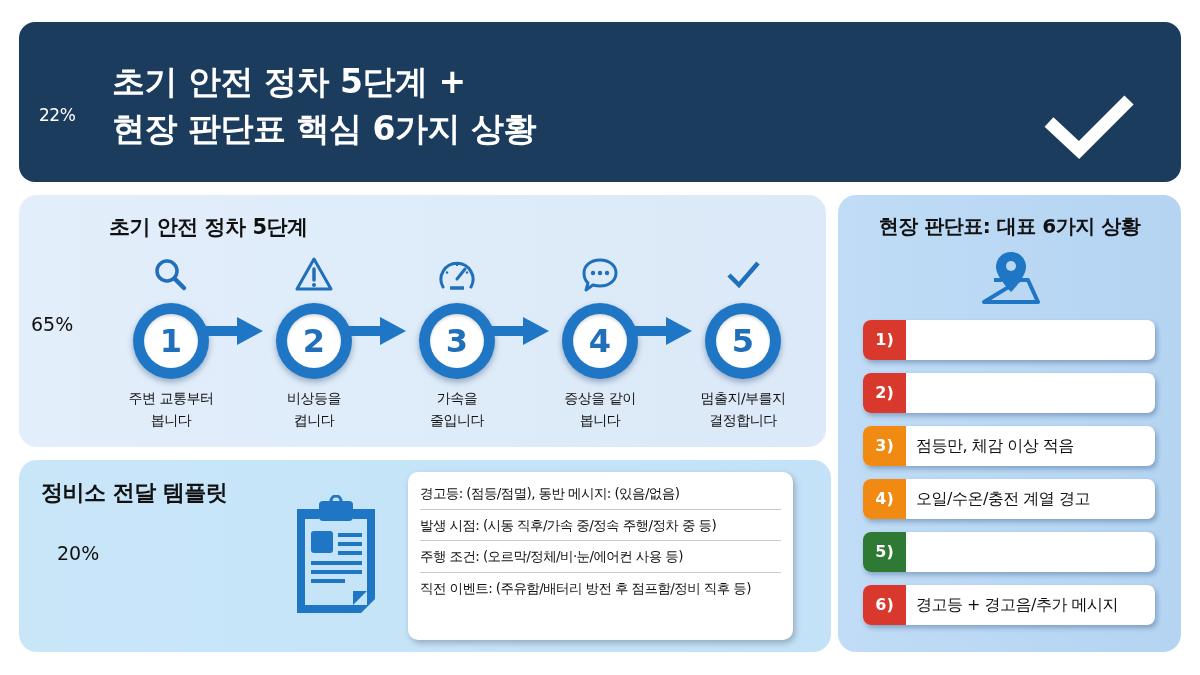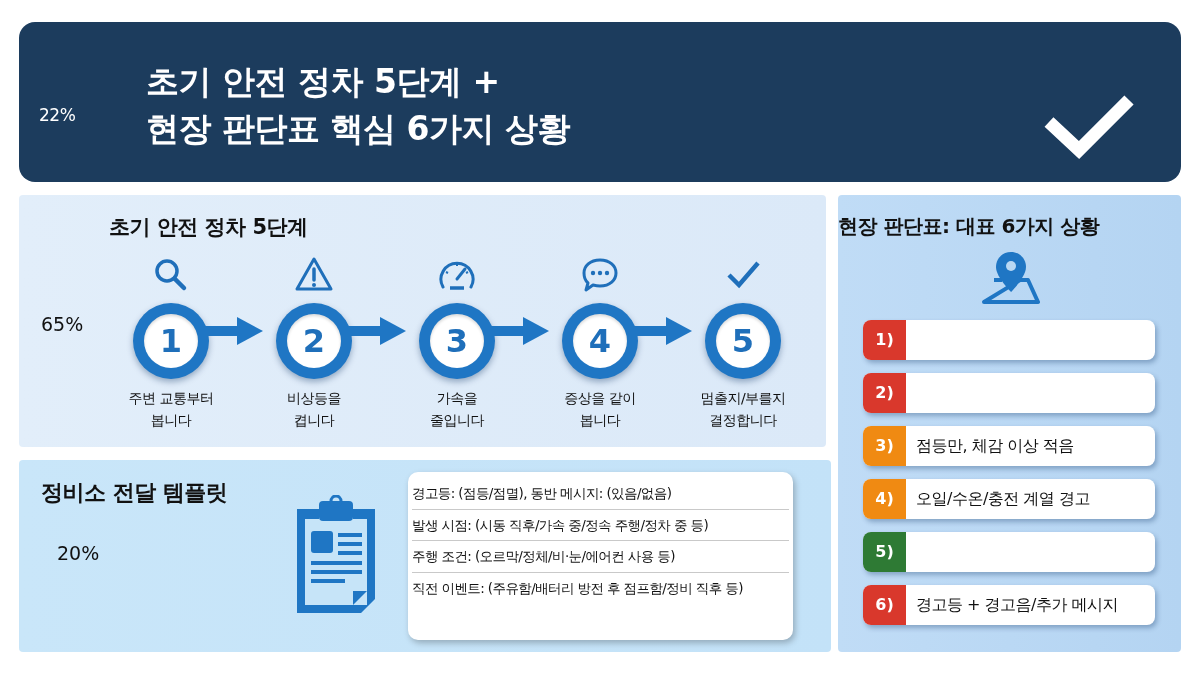--- a/index.html
+++ b/index.html
@@ -8,37 +8,37 @@
 
   .header {
     position: absolute; left: 19px; top: 22px; width: 1162px; height: 160px;
     background: #1c3c5d; border-radius: 16px;
   }
   .header .pct {
     position: absolute; left: 20px; top: 83px; color: #fff; font-size: 17px; letter-spacing: -0.5px;
   }
   .header .title {
     position: absolute; left: 93px; top: 36px; color: #fff; font-size: 33px; font-weight: bold;
-    line-height: 47px; letter-spacing: -0.5px; margin-left: 34px;
+    line-height: 47px; letter-spacing: -0.5px;
   }
   .header .check {
     position: absolute; left: 1010px; top: 62px; width: 120px; height: 80px;
   }
 
-  .panel { position: absolute; border-radius: 4px; }
+  .panel { position: absolute; border-radius: 18px; }
   .panel-steps { left: 19px; top: 195px; width: 807px; height: 252px;
     background: linear-gradient(90deg, #e2eefa 0%, #dbe9f8 100%); }
   .panel-template { left: 19px; top: 460px; width: 812px; height: 192px;
     background: linear-gradient(90deg, #c9e6f9 0%, #c3e2f8 100%); }
   .panel-situations { left: 838px; top: 195px; width: 343px; height: 457px;
     background: linear-gradient(90deg, #c0dcf6 0%, #b4d4f2 100%); }
 
   .section-title { position: absolute; font-weight: bold; color: #111; letter-spacing: -0.5px; }
   .steps-title { left: 90px; top: 18px; font-size: 21px; }
-  .steps-pct { position: absolute; left: 22px; top: 118px; font-size: 19px; }
+  .steps-pct { position: absolute; left: 12px; top: 118px; font-size: 19px; }
 
   .step { position: absolute; top: 60px; width: 130px; height: 180px; text-align: center; }
   .step .icon { position: absolute; left: 45px; top: 0; width: 40px; height: 40px; }
   .step .circle {
     position: absolute; left: 27px; top: 48px; width: 76px; height: 76px; border-radius: 50%;
     background: #1f76c4; box-shadow: 0 3px 6px rgba(0,40,90,0.35);
   }
   .step .circle .inner {
     position: absolute; left: 11px; top: 11px; width: 54px; height: 54px; border-radius: 50%;
     background: #fff; color: #1f6fba; font-size: 32px; font-weight: bold; line-height: 54px; text-align: center;
@@ -50,29 +50,29 @@
   }
   .arrow { position: absolute; top: 120px; width: 64px; height: 32px; }
 
   .template-title { left: 22px; top: 18px; font-size: 22px; }
   .template-pct { position: absolute; left: 22px; top: 82px; font-size: 19px; margin-left: 16px; }
   .clipboard { position: absolute; left: 272px; top: 35px; width: 90px; height: 120px; }
 
   .template-card {
     position: absolute; left: 389px; top: 12px; width: 385px; height: 168px;
     background: #fff; border-radius: 10px; box-shadow: 2px 3px 6px rgba(0,0,0,0.25);
-    padding: 6px 4px;
+    padding: 6px 12px;
   }
   .template-row {
     height: 31.5px; line-height: 31.5px; font-size: 13.5px; color: #111; white-space: nowrap;
     border-bottom: 1px solid #c9c9c9; letter-spacing: -0.6px; overflow: hidden;
   }
   .template-row:last-child { border-bottom: none; }
 
-  .situations-title { left: 0; width: 343px; text-align: left; top: 18px; font-size: 20px; }
+  .situations-title { left: 0; width: 343px; text-align: center; top: 18px; font-size: 20px; }
   .map-pin { position: absolute; left: 138px; top: 55px; width: 70px; height: 55px; }
 
   .sit-item {
     position: absolute; left: 25px; width: 292px; height: 40px; background: #fff; border-radius: 8px;
     box-shadow: 2px 3px 5px rgba(0,40,90,0.3);
   }
   .sit-item .badge {
     position: absolute; left: 0; top: 0; width: 43px; height: 40px; border-radius: 8px 0 0 8px;
     color: #fff; font-size: 16px; font-weight: bold; line-height: 40px; text-align: center;
   }

